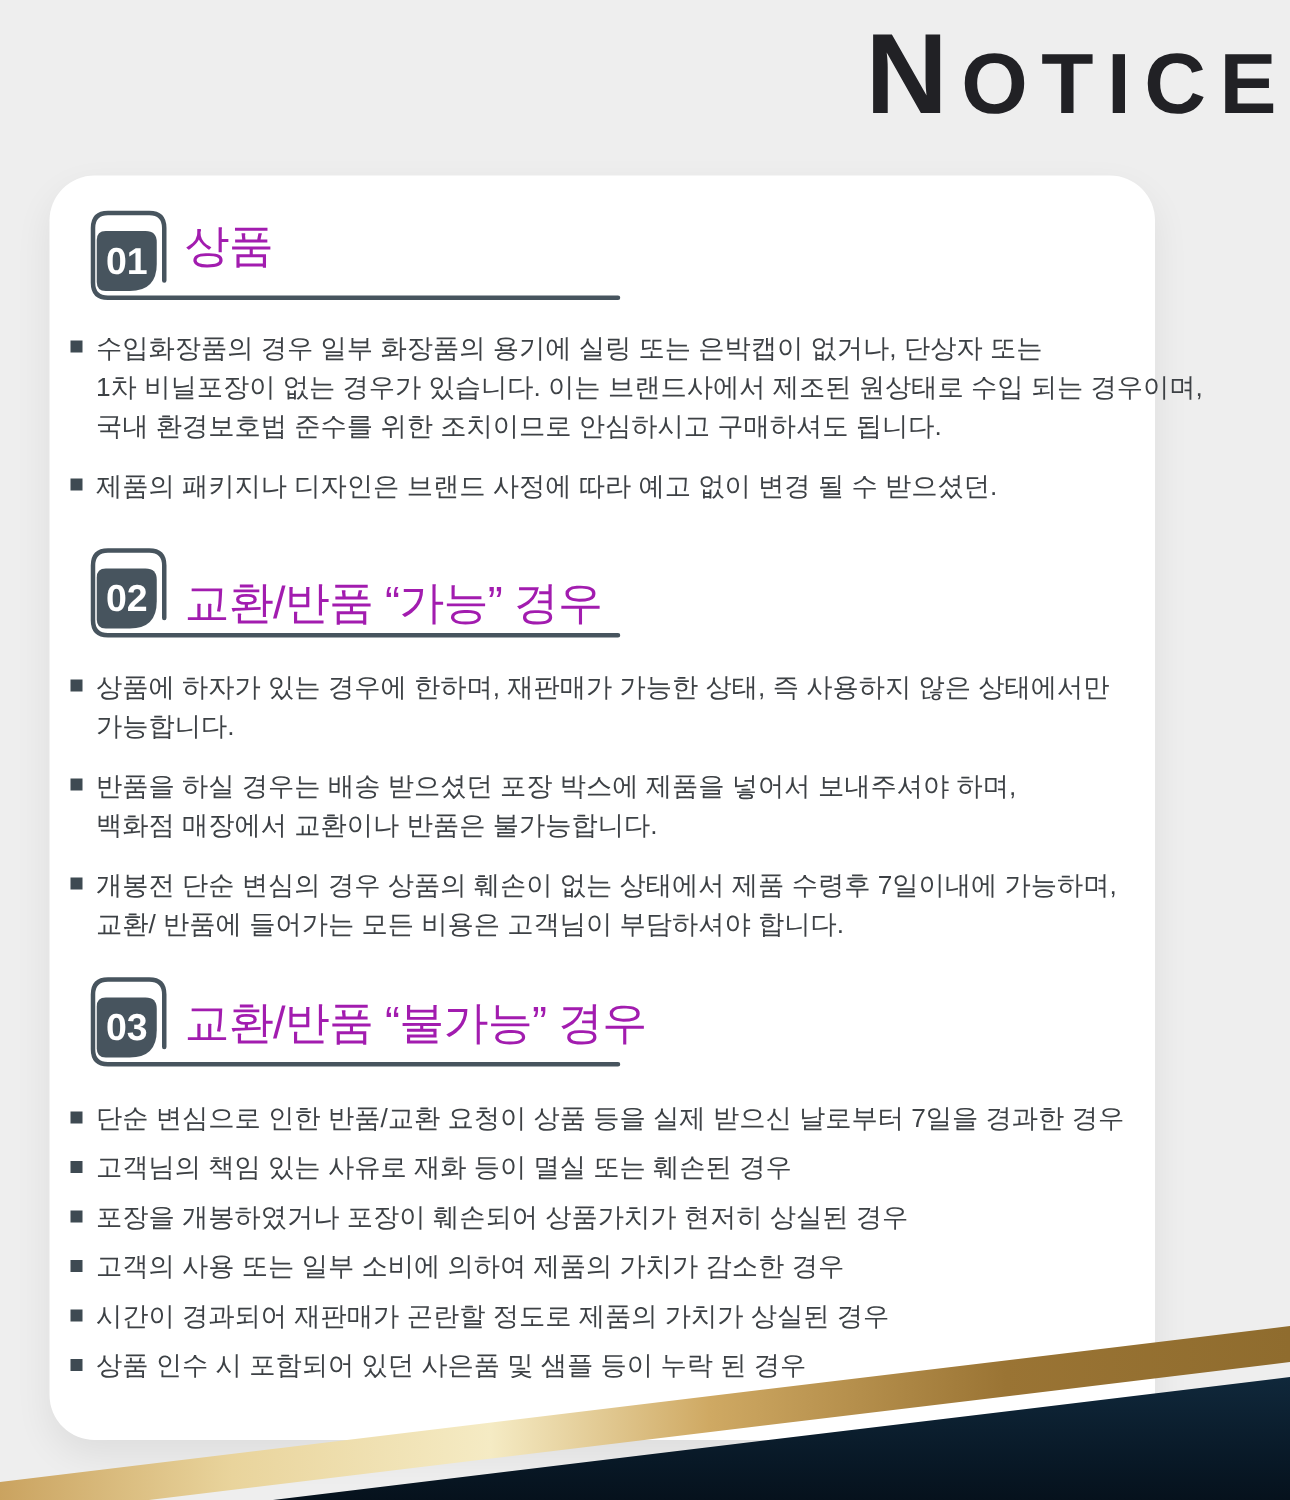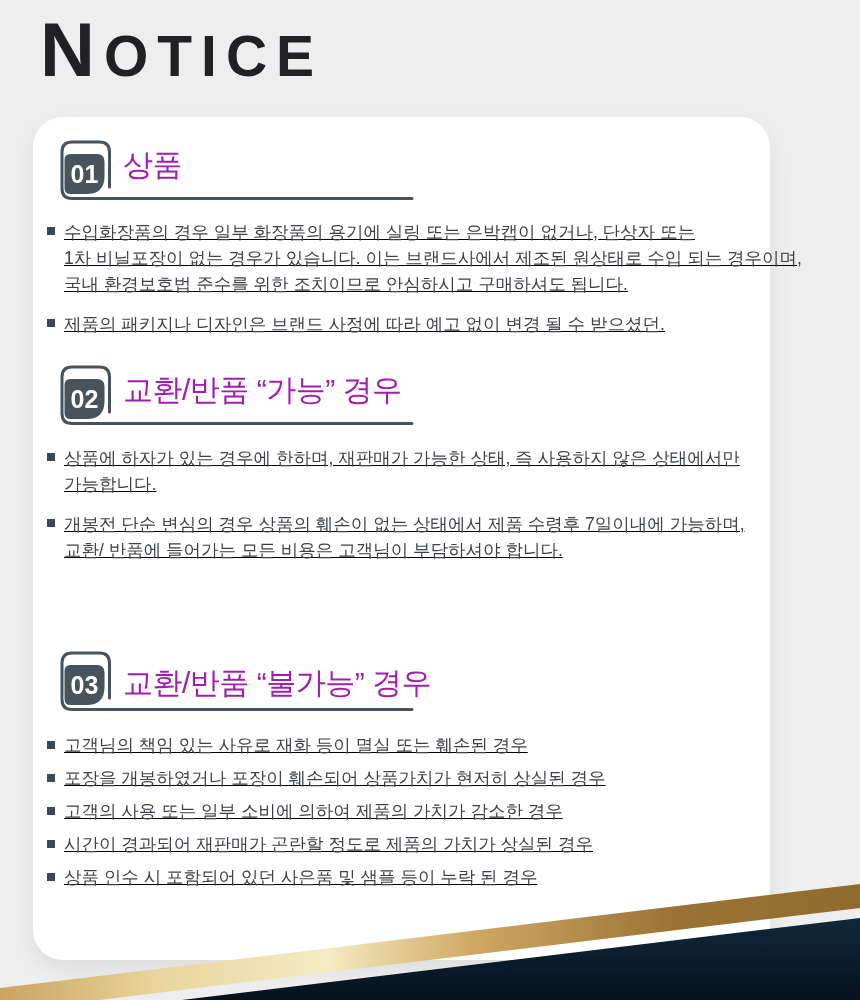--- a/index.html
+++ b/index.html
@@ -6,21 +6,21 @@
   .page{
     position:relative;
     width:860px;height:1000px;
     background:#eeeeee;
     overflow:hidden;
     font-family:"Liberation Sans","DejaVu Sans",sans-serif;
   }
   
   .title{
     position:absolute;top:12px;left:0;right:0;
-    text-align:left;
+    text-align:right;
     color:#212125;
     font-weight:700;
     line-height:1;
     letter-spacing:9px;
     user-select:none;
     margin-left:40px;
   }
   .title .lead{font-size:76px;}
   .title .tail{font-size:57px;}
   
@@ -41,21 +41,21 @@
   .heading{
     position:absolute;left:90px;
     font-size:30px;line-height:36px;
     font-weight:500;
     color:#a21caf;
     letter-spacing:-0.5px;
     white-space:nowrap;
   }
   
   .bullets{position:absolute;left:14px;width:778px;}
-  .bullet-row{display:flex;align-items:flex-start;margin:0 0 14px 0;text-decoration:underline;}
+  .bullet-row{display:flex;align-items:flex-start;margin:0 0 14px 0;}
   .bullet-row:last-child{margin-bottom:0;}
   .marker{
     width:8px;height:8px;background:#3e4a52;
     flex:0 0 8px;margin:8px 9px 0 0;
   }
   .bullet-text{
     font-size:17.5px;line-height:26px;
     color:#3d4145;
     white-space:pre-line;
   }
@@ -94,43 +94,52 @@
         <span class="marker"></span>
         <span class="bullet-text">제품의 패키지나 디자인은 브랜드 사정에 따라 예고 없이 변경 될 수 받으셨던.</span>
       </div>
     </div>
 
     <svg class="badge-svg" style="top:248px" width="356" height="62" viewBox="0 0 356 62">
       <path d="M49.5 47 L49.5 12 Q49.5 2 39.5 2 L12 2 Q2 2 2 12 L2 48.5 Q2 58.5 12 58.5 L352 58.5" fill="none" stroke="#47545e" stroke-width="3" stroke-linecap="round"></path>
       <path d="M10.5 14 L37 14 Q44.5 14 44.5 21.5 L44.5 36 Q44.5 54 26.5 54 L10.5 54 Q4.5 54 4.5 48 L4.5 20 Q4.5 14 10.5 14 Z" fill="#47545e"></path>
       <text class="badge-num" x="24.5" y="42.5" text-anchor="middle">02</text>
     </svg>
-    <div class="heading" style="top:255px">교환/반품 “가능” 경우</div>
+    <div class="heading" style="top:268px">교환/반품 “가능” 경우</div>
 
     <div class="bullets" style="top:328px">
       <div class="bullet-row">
         <span class="marker"></span>
         <span class="bullet-text">상품에 하자가 있는 경우에 한하며, 재판매가 가능한 상태, 즉 사용하지 않은 상태에서만
 가능합니다.</span>
+      </div>
+      <div class="bullet-row">
+        <span class="marker"></span>
+        <span class="bullet-text">반품을 하실 경우는 배송 받으셨던 포장 박스에 제품을 넣어서 보내주셔야 하며,
+백화점 매장에서 교환이나 반품은 불가능합니다.</span>
       </div>
       <div class="bullet-row">
         <span class="marker"></span>
         <span class="bullet-text">개봉전 단순 변심의 경우 상품의 훼손이 없는 상태에서 제품 수령후 7일이내에 가능하며,
 교환/ 반품에 들어가는 모든 비용은 고객님이 부담하셔야 합니다.</span>
       </div>
     </div>
 
     <svg class="badge-svg" style="top:534px" width="356" height="62" viewBox="0 0 356 62">
       <path d="M49.5 47 L49.5 12 Q49.5 2 39.5 2 L12 2 Q2 2 2 12 L2 48.5 Q2 58.5 12 58.5 L352 58.5" fill="none" stroke="#47545e" stroke-width="3" stroke-linecap="round"></path>
       <path d="M10.5 14 L37 14 Q44.5 14 44.5 21.5 L44.5 36 Q44.5 54 26.5 54 L10.5 54 Q4.5 54 4.5 48 L4.5 20 Q4.5 14 10.5 14 Z" fill="#47545e"></path>
       <text class="badge-num" x="24.5" y="42.5" text-anchor="middle">03</text>
     </svg>
     <div class="heading" style="top:548px">교환/반품 “불가능” 경우</div>
 
     <div class="bullets wide" style="top:612px">
+      <div class="bullet-row">
+        <span class="marker"></span>
+        <span class="bullet-text">단순 변심으로 인한 반품/교환 요청이 상품 등을 실제 받으신 날로부터 7일을 경과한 경우</span>
+      </div>
       <div class="bullet-row">
         <span class="marker"></span>
         <span class="bullet-text">고객님의 책임 있는 사유로 재화 등이 멸실 또는 훼손된 경우</span>
       </div>
       <div class="bullet-row">
         <span class="marker"></span>
         <span class="bullet-text">포장을 개봉하였거나 포장이 훼손되어 상품가치가 현저히 상실된 경우</span>
       </div>
       <div class="bullet-row">
         <span class="marker"></span>

